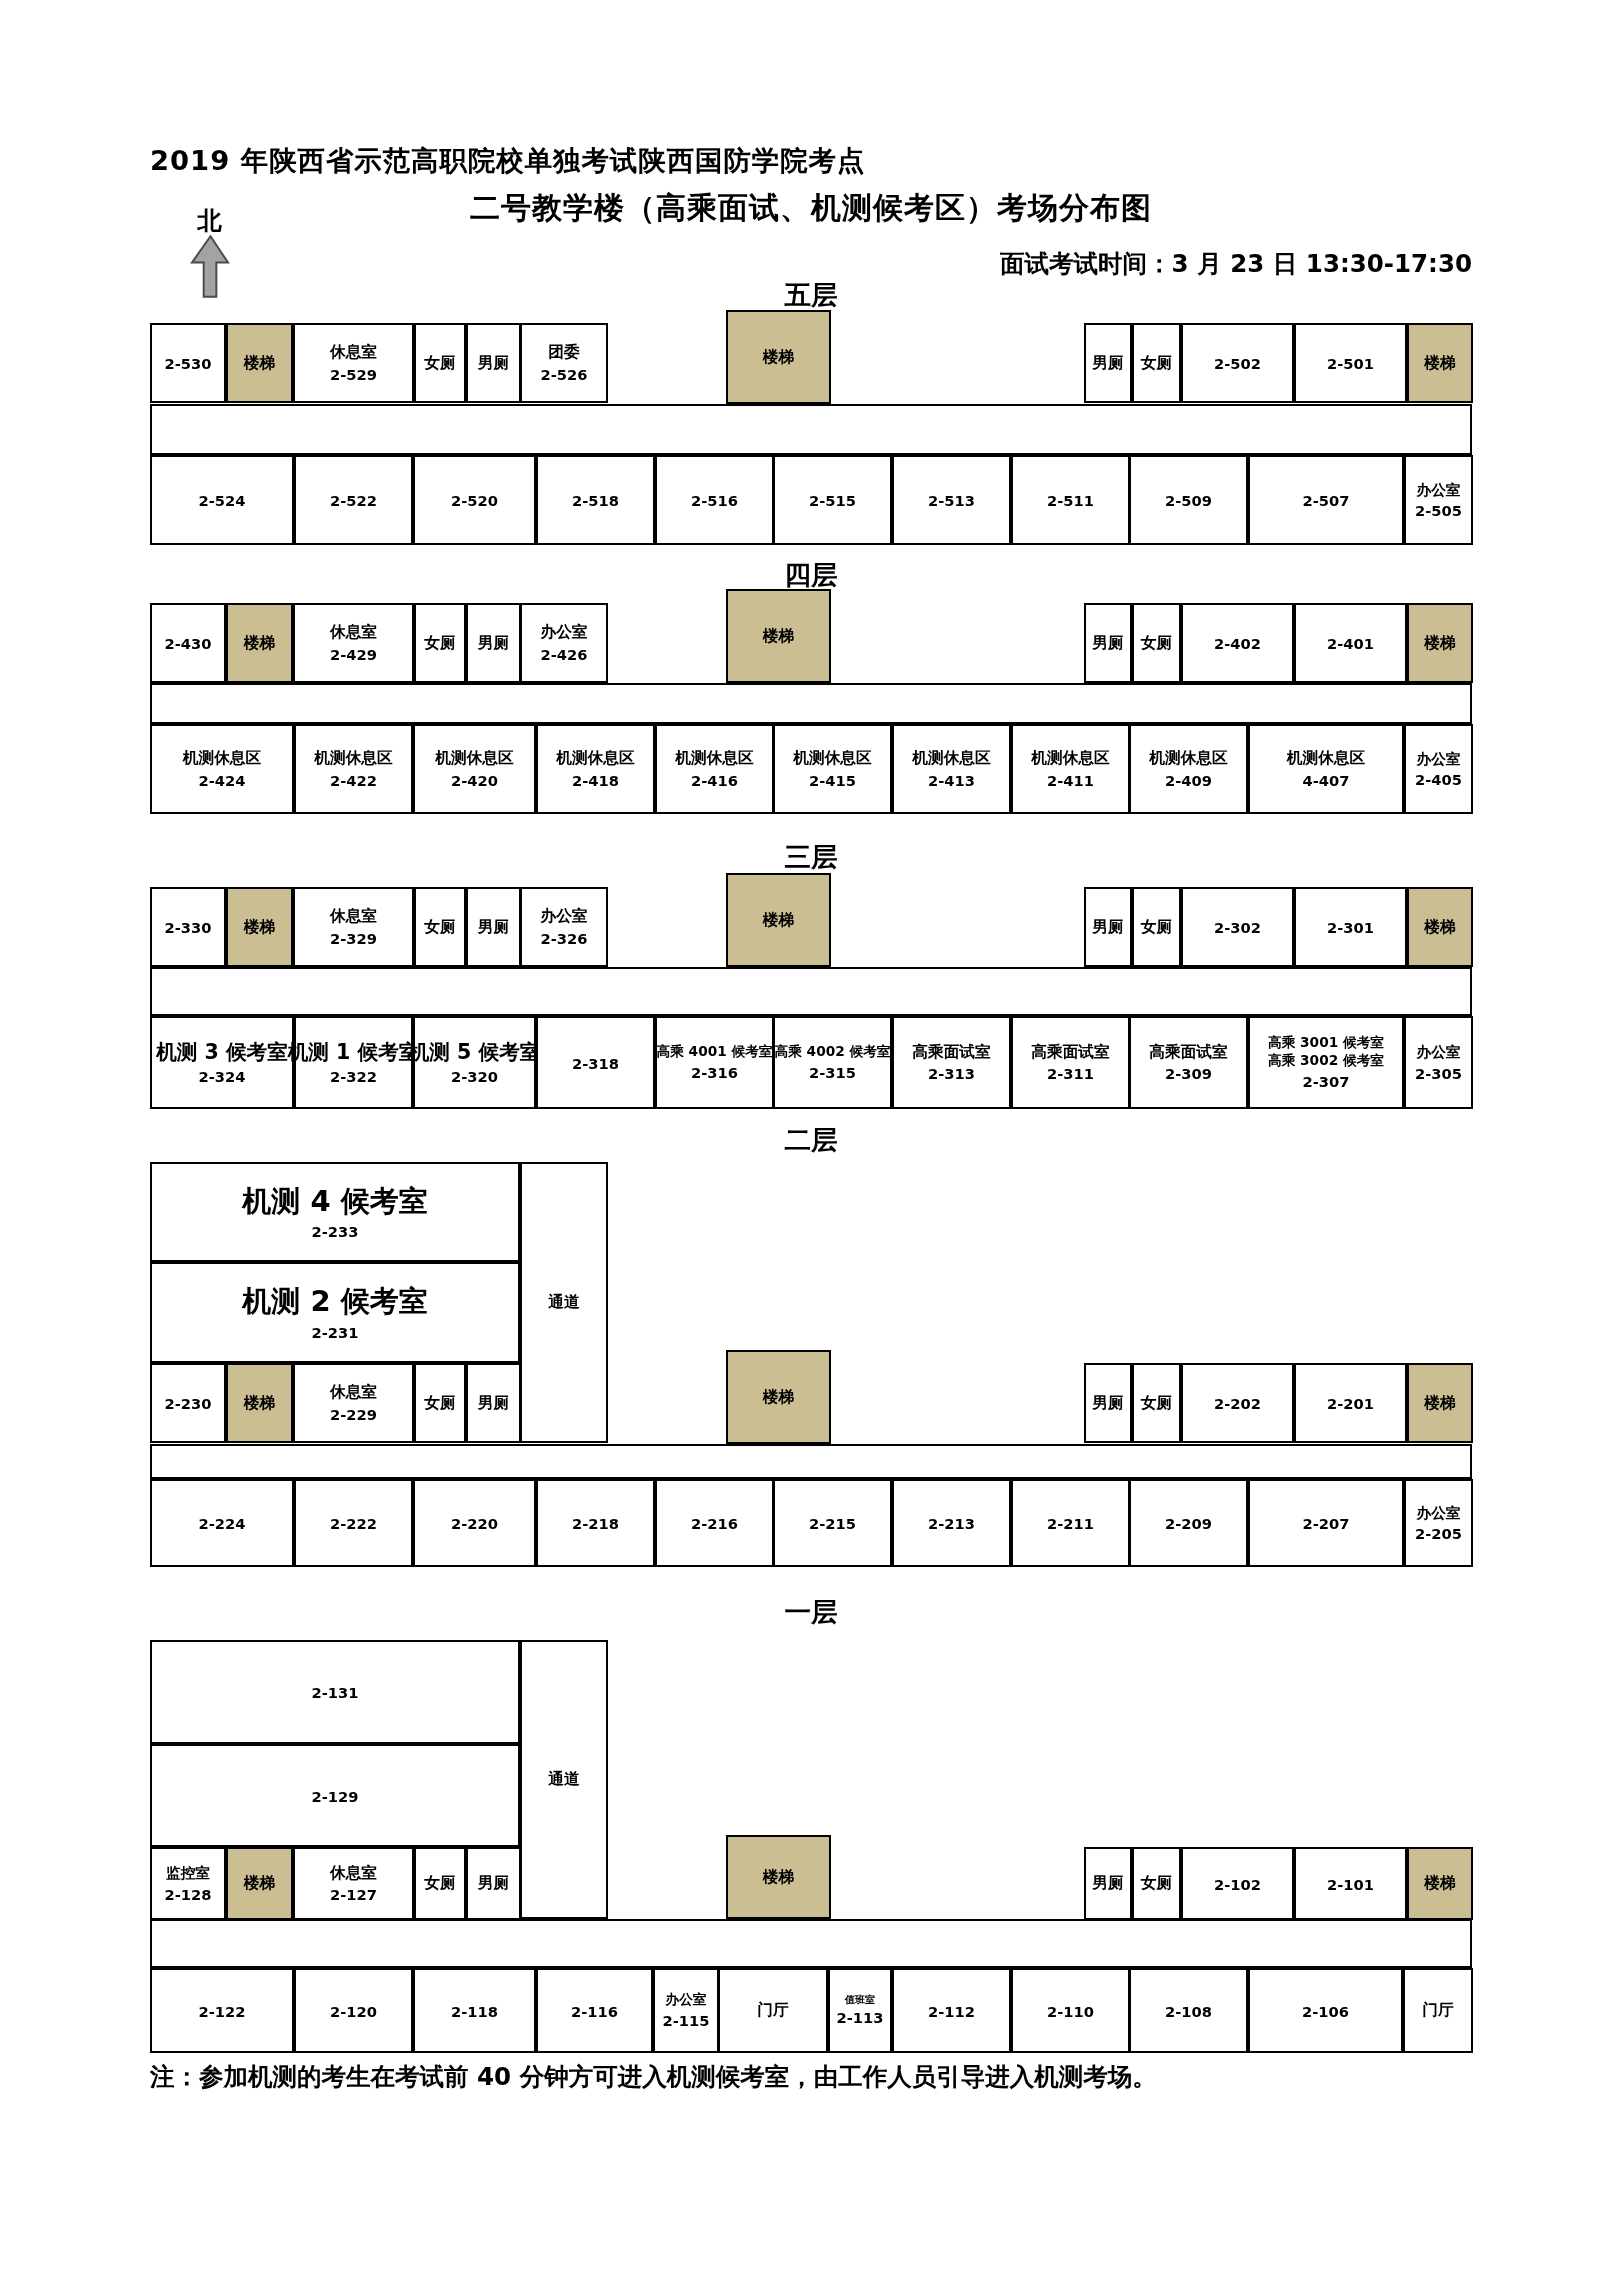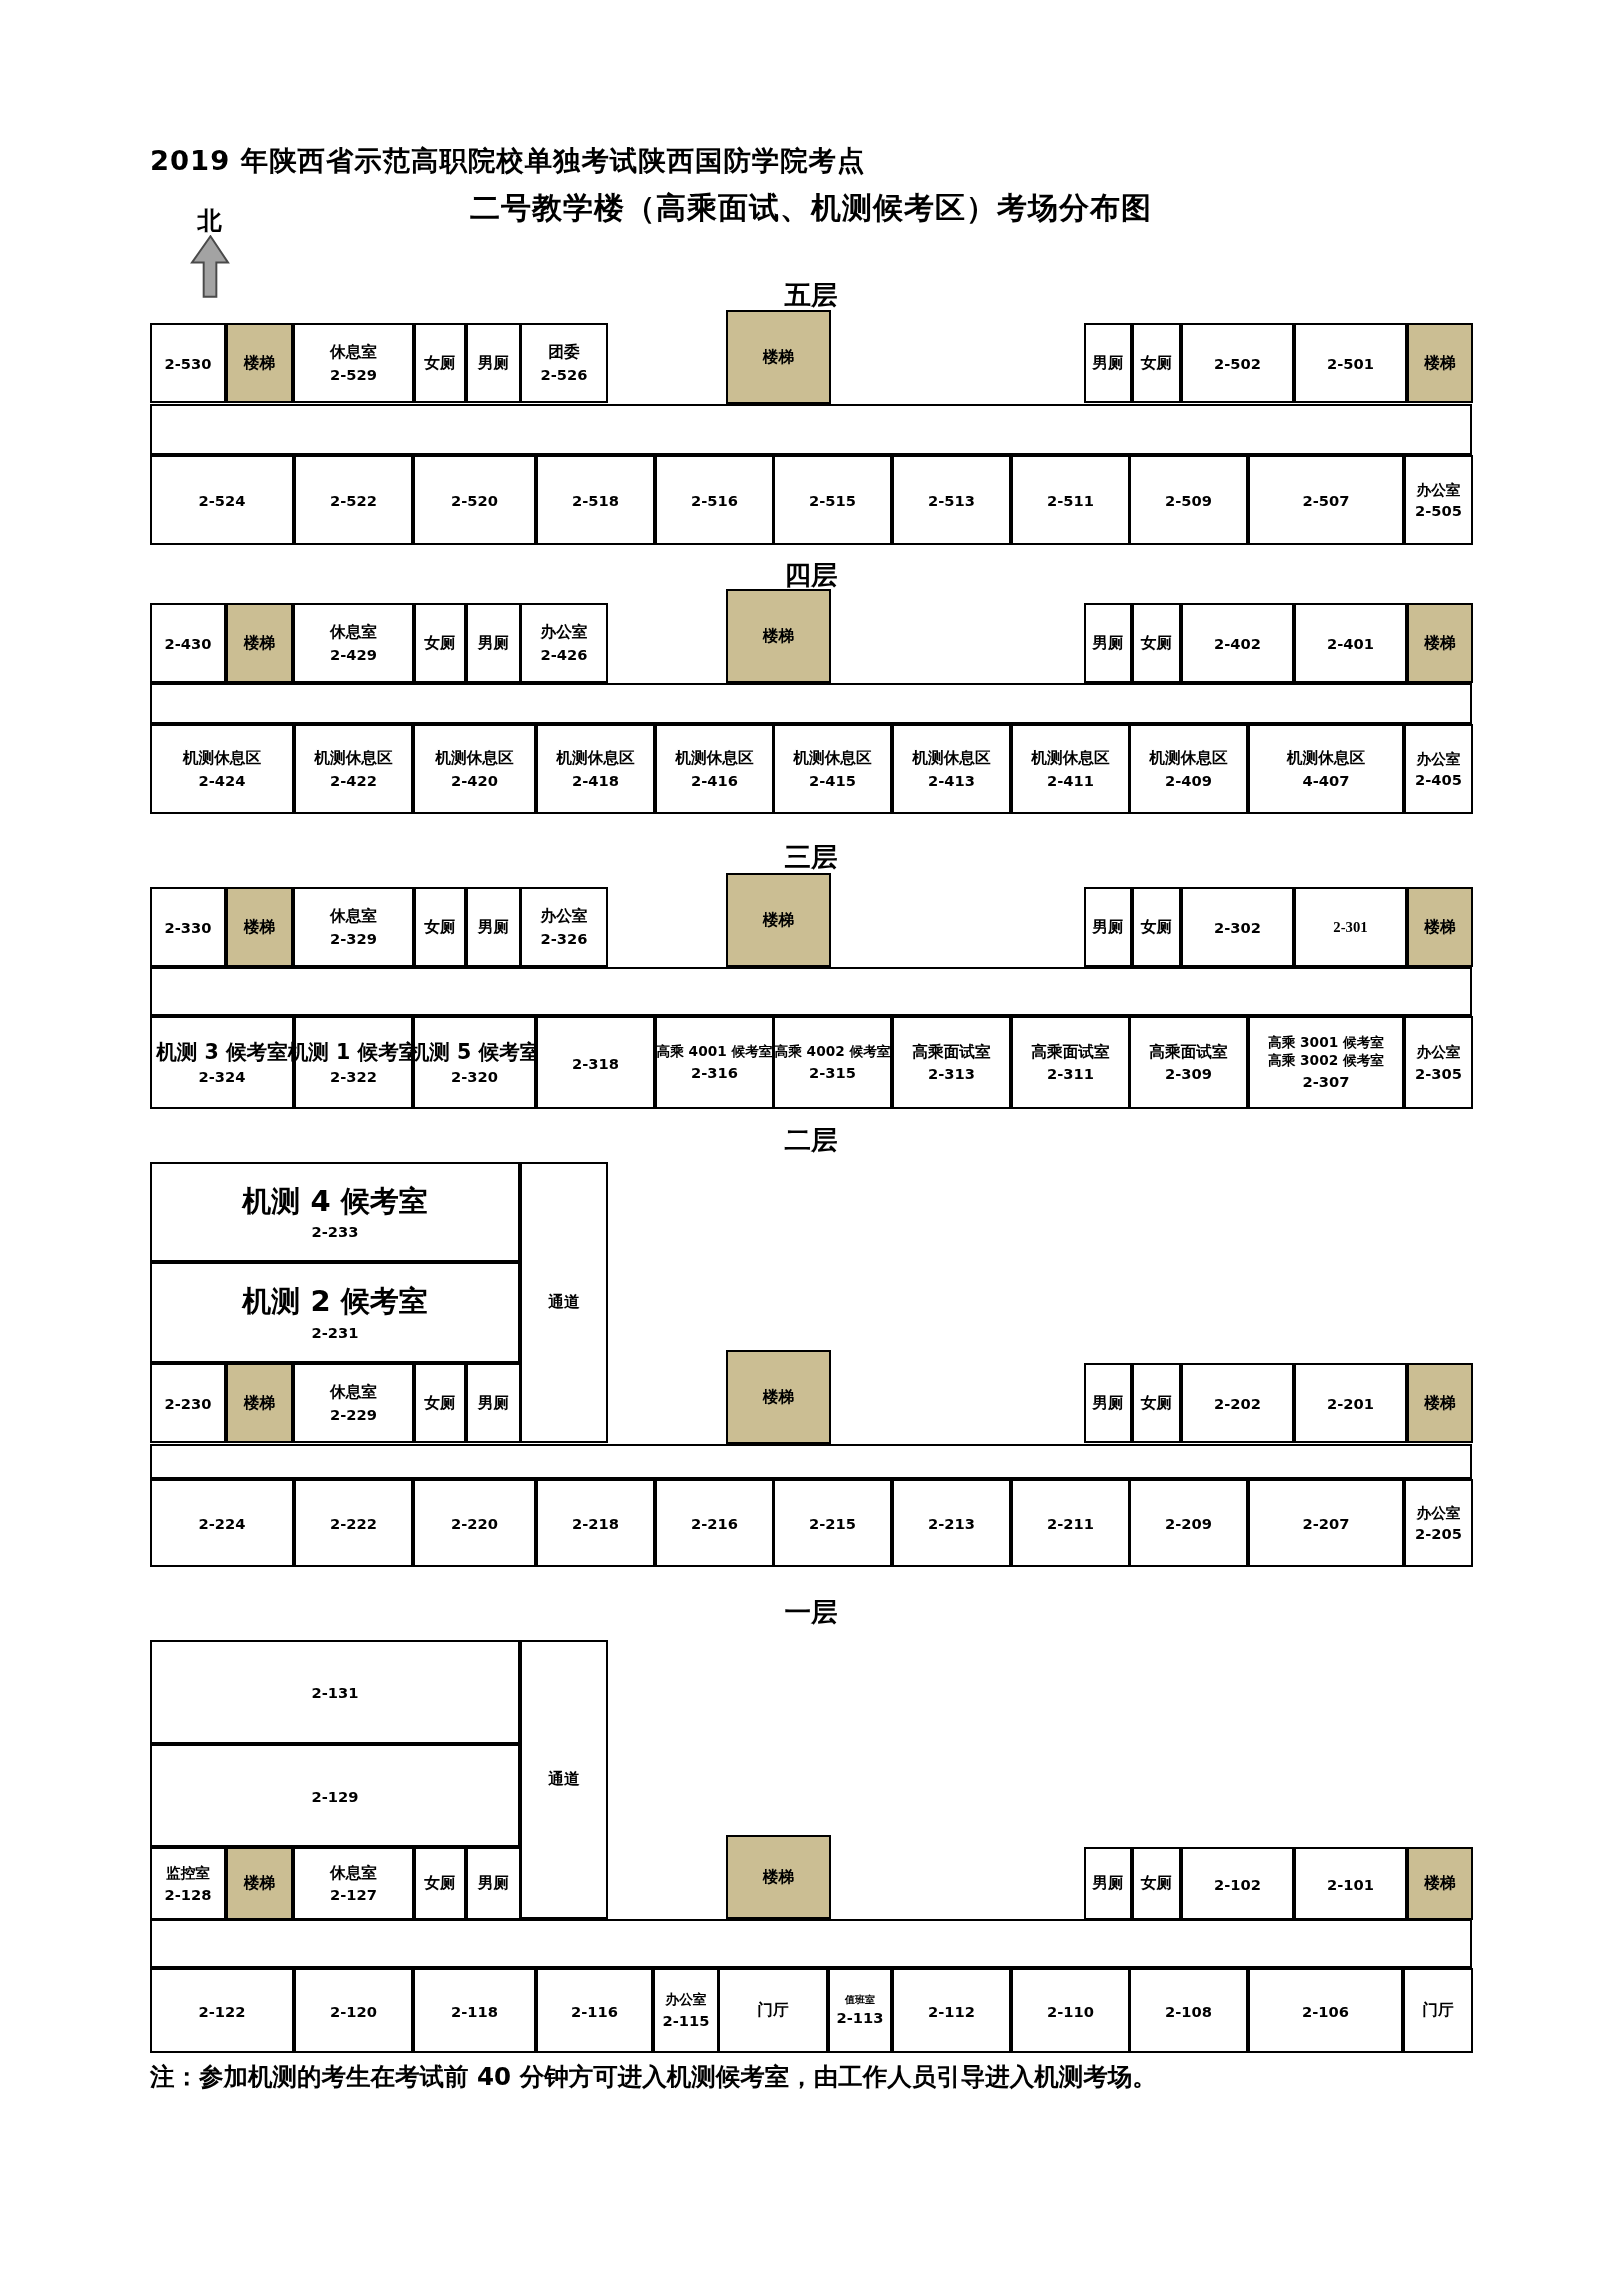--- a/index.html
+++ b/index.html
@@ -30,20 +30,21 @@
 <div class="page">
 
   <div class="title1">2019 年陕西省示范高职院校单独考试陕西国防学院考点</div>
   <div class="title2">二号教学楼（高乘面试、机测候考区）考场分布图</div>
 
   <div class="north-label">北</div>
   <svg class="north-arrow" width="41" height="63" viewBox="0 0 42 64">
     <polygon points="21,1 39,28 27,28 27,63 14,63 14,28 2,28" fill="#a3a3a3" stroke="#4a4a4a" stroke-width="2"></polygon>
   </svg>
 
+  <div class="time">面试考试时间：3 月 23 日 13:30-17:30</div>
 
   <div class="floor-label" style="top:277px">五层</div>
   <div class="floor-label" style="top:839px">三层</div>
   <div class="floor-label" style="top:557px">四层</div>
   <div class="floor-label" style="top:1122px">二层</div>
   <div class="floor-label" style="top:1594px">一层</div>
 
   <div id="plan">
       <div class="box" style="left: 0px; top: 323px; width: 76px; height: 80px;">
         <div class="num">2-530</div>
@@ -226,21 +227,21 @@
       </div>
       <div class="box" style="left: 934px; top: 887px; width: 48px; height: 80px;">
         <div class="lbl">男厕</div>
       </div>
       <div class="box" style="left: 982px; top: 887px; width: 49px; height: 80px;">
         <div class="lbl">女厕</div>
       </div>
       <div class="box" style="left: 1031px; top: 887px; width: 113px; height: 80px;">
         <div class="num">2-302</div>
       </div>
-      <div class="box" style="left: 1144px; top: 887px; width: 113px; height: 80px; font-family: Liberation Serif, serif;">
+      <div class="box" style="left: 1144px; top: 887px; width: 113px; height: 80px;">
         <div class="num">2-301</div>
       </div>
       <div class="box" style="left: 1257px; top: 887px; width: 66px; height: 80px; background: rgb(203, 190, 147);">
         <div class="lbl">楼梯</div>
       </div>
       <div class="box corridor" style="left: 0px; top: 967px; width: 1322px; height: 49px;"></div>
       <div class="box" style="left: 0px; top: 1016px; width: 144px; height: 93px;">
         <div class="lbl" style="font-size: 20.6px;">机测 3 候考室</div>
         <div class="num">2-324</div>
       </div>

